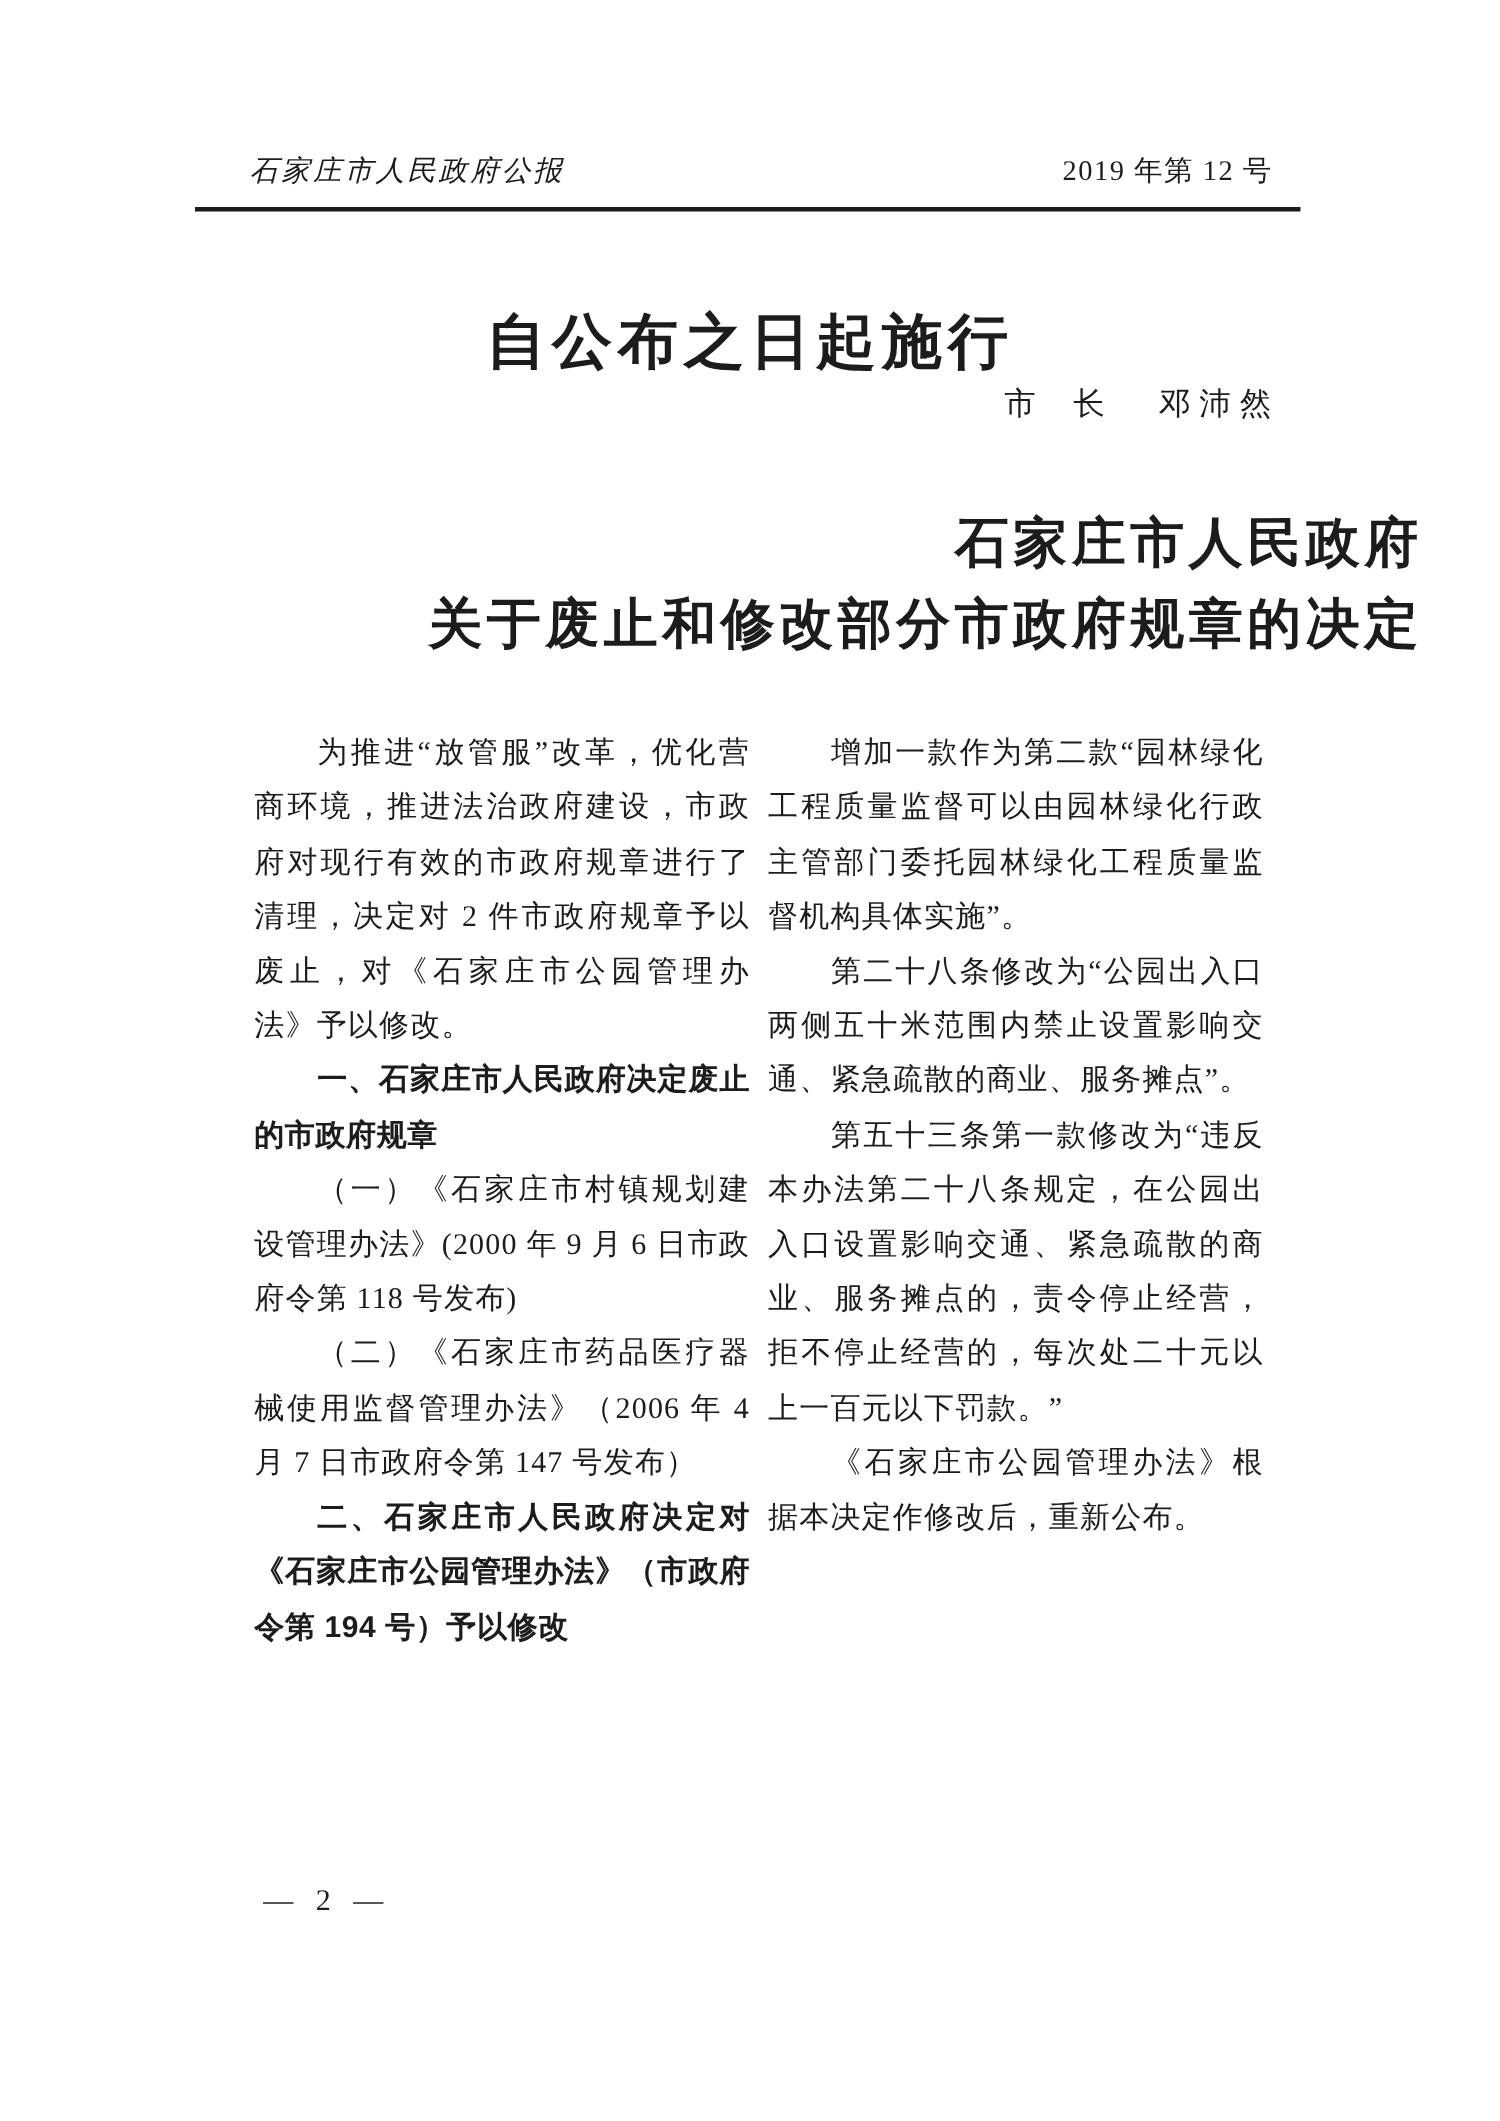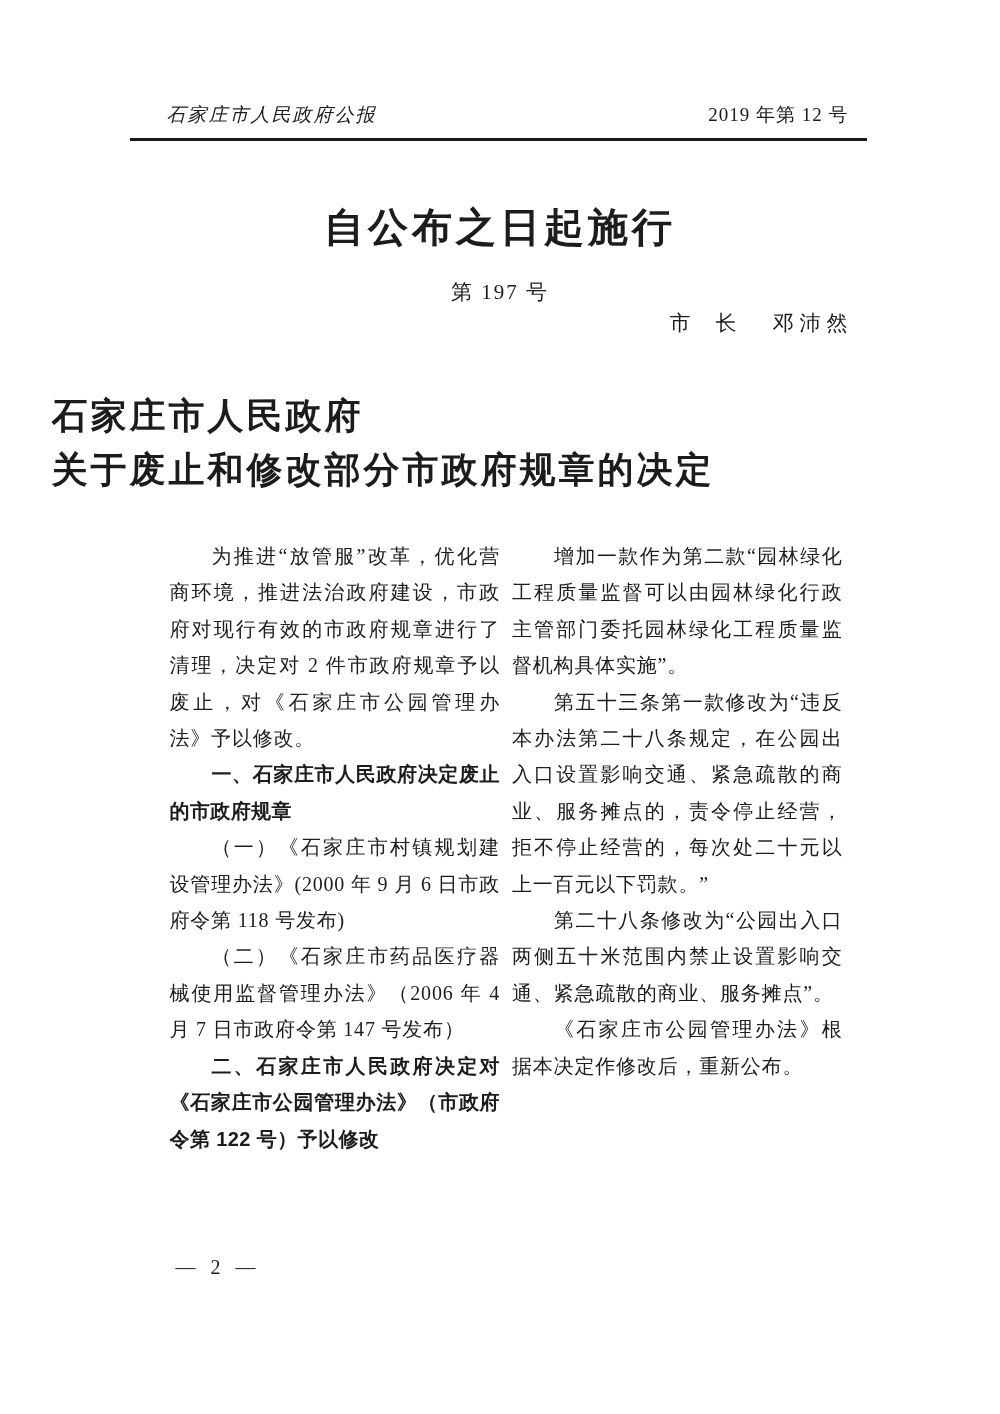--- a/index.html
+++ b/index.html
@@ -64,21 +64,21 @@
     font-size: 21px;
     line-height: 33px;
     text-align: right;
   }
   .sig-line { padding-right: 95px; letter-spacing: 2px; }
   .sig-name { margin-left: 34px; letter-spacing: 6px; }
   .sig-date-line { padding-right: 152px; letter-spacing: 1px; }
   
   .decision-title {
     margin-top: 49px;
-    text-align: left;
+    text-align: right;
     font-size: 36px;
     line-height: 54px;
     font-weight: 700;
     letter-spacing: 3px;
   }
   .columns {
     display: flex;
     gap: 12px;
     margin: 41px 106px 0 118px;
   }
@@ -114,45 +114,44 @@
 
 <div class="page">
 
   <div class="running-head">
     <span class="pub-name">石家庄市人民政府公报</span>
     <span class="issue-no">2019 年第 12 号</span>
   </div>
 
   <div class="decree-title">自公布之日起施行</div>
 
-  <div class="decree-no">第 197 号</div>
 
 
   <div class="sig-block">
     <div class="sig-line">
       <span>市　长</span><span class="sig-name">邓沛然</span>
     </div>
   </div>
 
   <div class="decision-title">
     <div>石家庄市人民政府</div>
     <div>关于废止和修改部分市政府规章的决定</div>
   </div>
 
   <div class="columns">
     <div class="col">
       <p class="para">为推进“放管服”改革，优化营商环境，推进法治政府建设，市政府对现行有效的市政府规章进行了清理，决定对 2 件市政府规章予以废止，对《石家庄市公园管理办法》予以修改。</p>
       <p class="para hei">一、石家庄市人民政府决定废止的市政府规章</p>
       <p class="para">（一）《石家庄市村镇规划建设管理办法》(2000 年 9 月 6 日市政府令第 118 号发布)</p>
       <p class="para">（二）《石家庄市药品医疗器械使用监督管理办法》（2006 年 4 月 7 日市政府令第 147 号发布）</p>
-      <p class="para hei">二、石家庄市人民政府决定对《石家庄市公园管理办法》（市政府令第 122 号）予以修改</p>
+      <p class="para hei">二、石家庄市人民政府决定对《石家庄市公园管理办法》（市政府令第 194 号）予以修改</p>
     </div>
     <div class="col">
       <p class="para">增加一款作为第二款“园林绿化工程质量监督可以由园林绿化行政主管部门委托园林绿化工程质量监督机构具体实施”。</p>
+      <p class="para">第二十八条修改为“公园出入口两侧五十米范围内禁止设置影响交通、紧急疏散的商业、服务摊点”。</p>
       <p class="para">第五十三条第一款修改为“违反本办法第二十八条规定，在公园出入口设置影响交通、紧急疏散的商业、服务摊点的，责令停止经营，拒不停止经营的，每次处二十元以上一百元以下罚款。”</p>
-      <p class="para">第二十八条修改为“公园出入口两侧五十米范围内禁止设置影响交通、紧急疏散的商业、服务摊点”。</p>
       <p class="para">《石家庄市公园管理办法》根据本决定作修改后，重新公布。</p>
     </div>
   </div>
 
   <div class="page-number">— 2 —</div>
 
 </div>
 
 </body></html>

